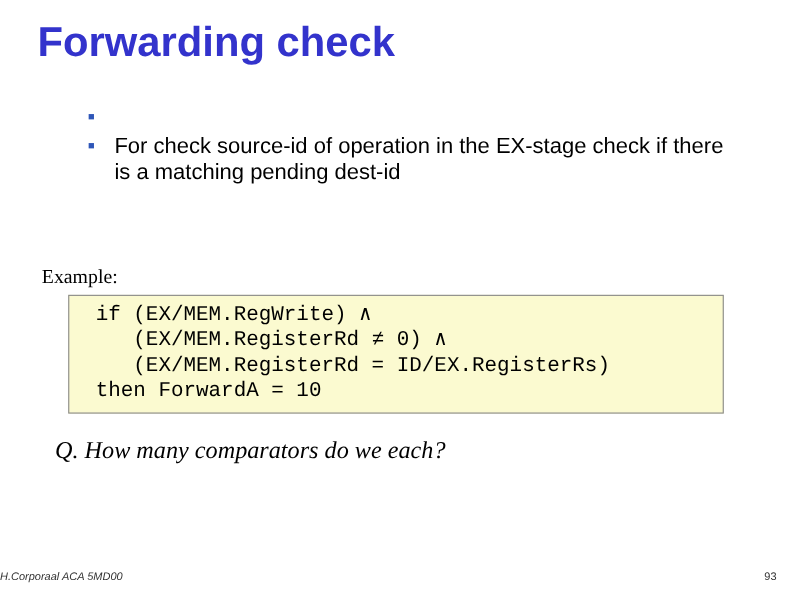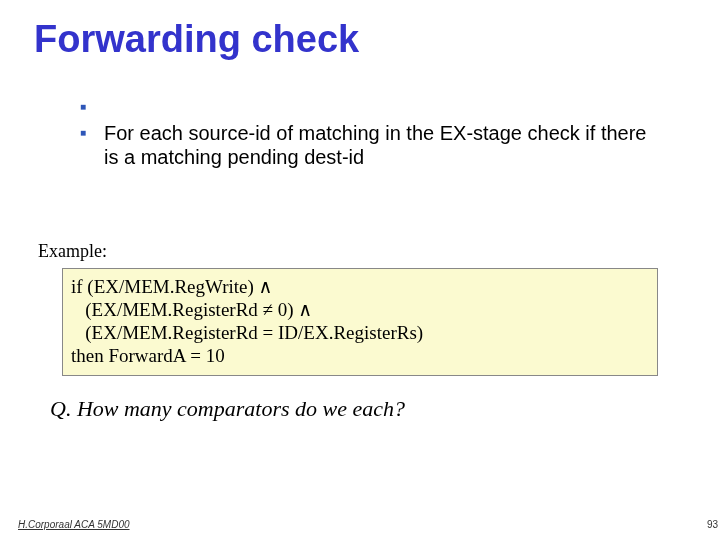--- a/index.html
+++ b/index.html
@@ -48,64 +48,63 @@
   .example-label {
     font-family: 'Times New Roman', Times, serif;
     font-size: 18px;
     margin-top: 72px;
     margin-left: 4px;
   }
   .code-block {
     background: #fbfad0;
     border: 1px solid #888;
     margin: 6px 28px 0 28px;
-    padding: 6px 8px 8px 8px;
-    font-family: Liberation Serif, serif;
+    padding: 6px 8px 8px 24px;
+    font-family: Liberation Mono, monospace;
     font-size: 19px;
     line-height: 23px;
     white-space: pre;
   }
   .question {
     font-family: 'Times New Roman', Times, serif;
     font-style: italic;
     font-size: 22px;
     margin-top: 20px;
     margin-left: 16px;
   }
   .footer-left {
     position: absolute;
-    left: 18px;
+    left: 0;
     bottom: 10px;
     font-size: 10px;
     font-style: italic;
     color: #333;
-    text-decoration: underline;
   }
   .footer-right {
     position: absolute;
-    right: 2px;
+    right: 14px;
     bottom: 10px;
     font-size: 10px;
     color: #333;
   }
 </style>
 </head>
 <body>
 
 <div class="slide">
 
   <div class="title">Forwarding check</div>
 
   <div class="bullets">
     <div class="bullet-row">
       <div class="bullet-marker">■</div>
     </div>
     <div class="bullet-row">
       <div class="bullet-marker">■</div>
-      <div class="bullet-text">For each source-id of matching in the EX-stage check if there is a matching pending dest-id</div>
+      <div class="bullet-text">For check source-id of operation in the EX-stage check if there is a matching pending dest-id</div>
     </div>
   </div>
 
   <div class="example-label">Example:</div>
 
   <div class="code-block"><span>if (EX/MEM.RegWrite) </span><span>∧</span>
 <span>   (EX/MEM.RegisterRd </span><span>≠</span><span> 0) </span><span>∧</span>
 <span>   (EX/MEM.RegisterRd = ID/EX.RegisterRs)</span>
 <span>then ForwardA = 10</span></div>
 

